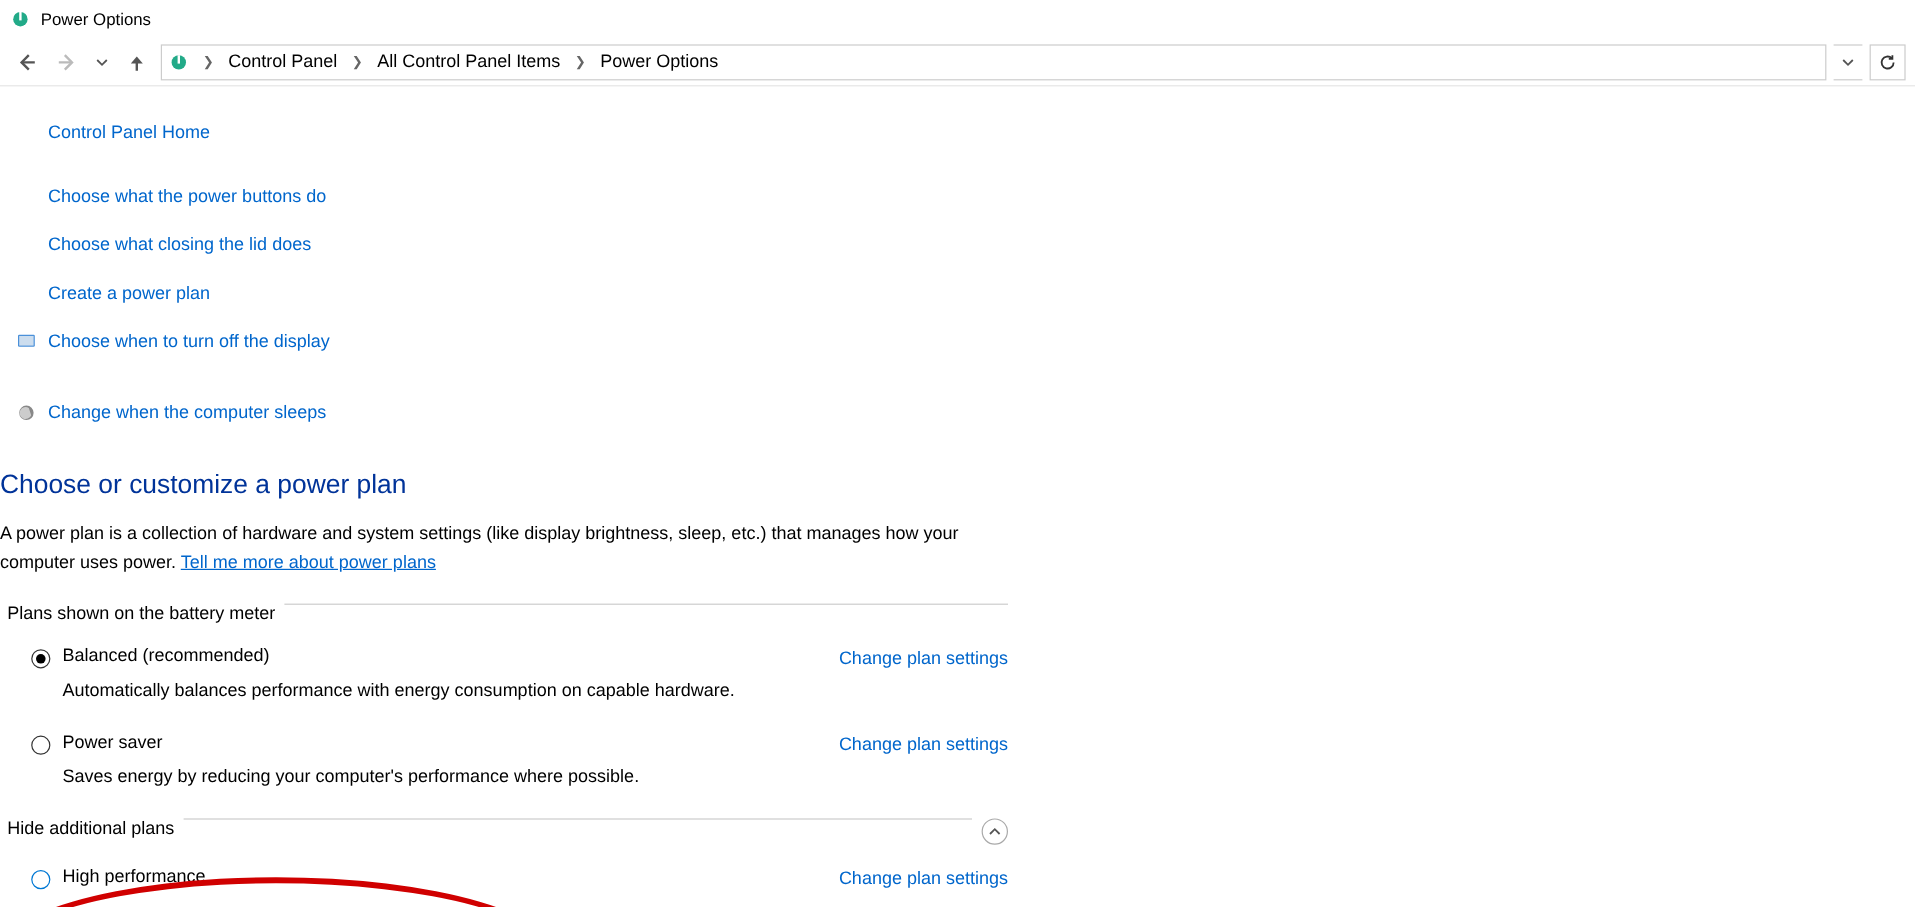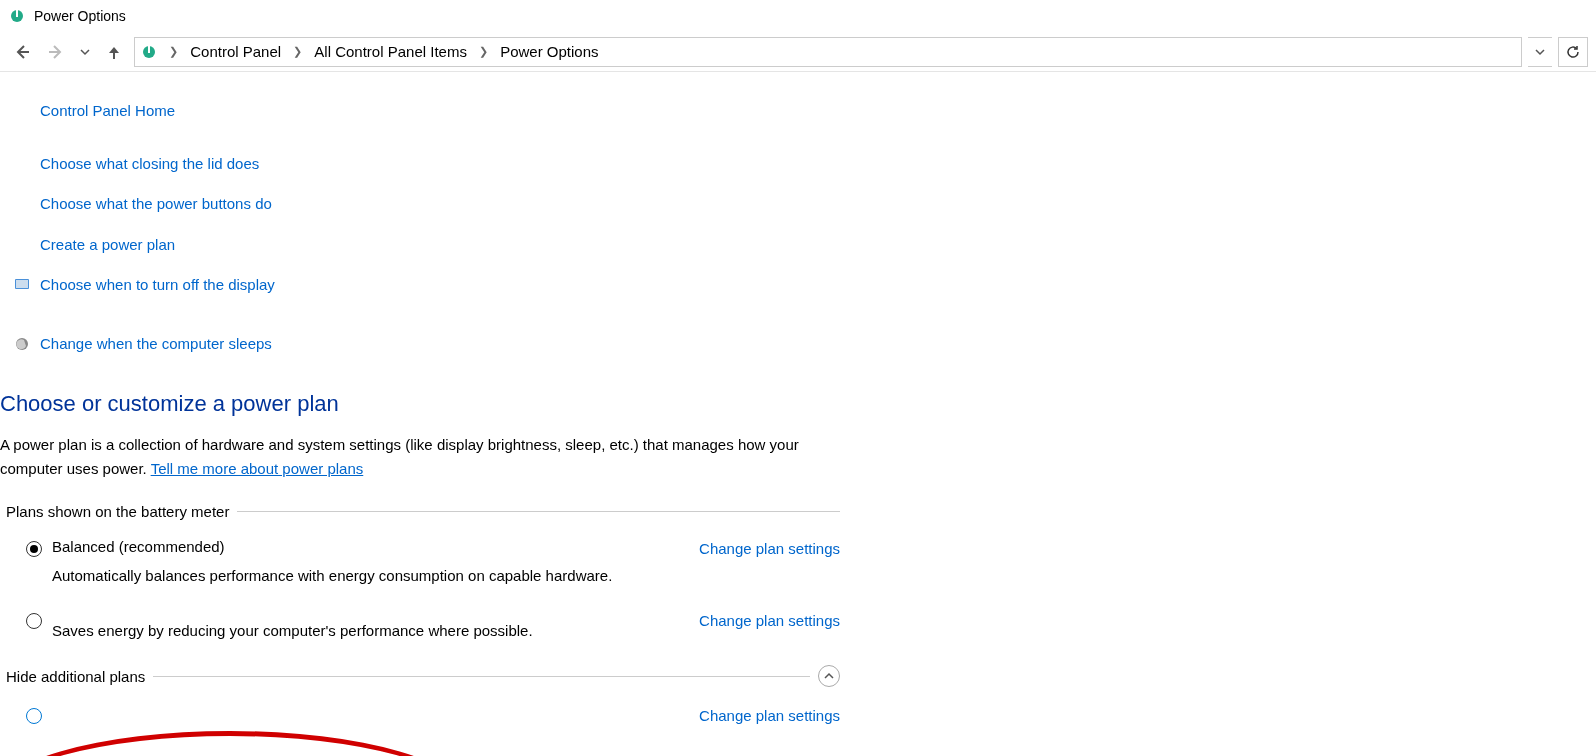--- a/index.html
+++ b/index.html
@@ -144,21 +144,21 @@
       margin-bottom: 22px;
     }
     .main .intro a {
       color: #0066cc;
       text-decoration: underline;
       text-align: right;
     }
 
     .section-header {
       display: flex;
-      align-items: center;
+      align-items: flex-start;
       gap: 8px;
       margin-bottom: 18px;
       margin-top: 8px;
     }
     .section-header .sh-label {
       font-size: 15px;
       white-space: nowrap;
       padding-left: 6px;
     }
     .section-header .sh-line {
@@ -298,22 +298,22 @@
         <path d="M13 8 A5 5 0 1 1 11.5 4.5" stroke="#333" stroke-width="1.5" fill="none"></path>
         <path d="M12 2 L12 5 L9 5" stroke="#333" stroke-width="1.5" fill="none"></path>
       </svg>
   </div>
 </div>
 
 <div class="content">
 
   <div class="sidebar">
     <a href="#" class="home-link">Control Panel Home</a>
+    <a href="#">Choose what the power buttons do</a>
     <a href="#">Choose what closing the lid does</a>
-    <a href="#">Choose what the power buttons do</a>
     <a href="#">Create a power plan</a>
     <div class="side-item">
       <span class="side-icon">
         <svg width="16" height="16" viewBox="0 0 16 16">
             <rect x="1" y="2" width="14" height="10" rx="1" fill="#4a90d9"></rect>
             <rect x="2" y="3" width="12" height="8" fill="#cde"></rect>
           </svg>
       </span>
       <a href="#">Choose when to turn off the display</a>
     </div>
@@ -347,40 +347,42 @@
           <div class="plan-desc">Automatically balances performance with energy consumption on capable hardware.</div>
         </div>
       </div>
       <a href="#" class="change-link">Change plan settings</a>
     </div>
 
     <div class="plan-row">
       <div class="plan-left">
         <div class="radio"></div>
         <div class="plan-text">
+          <div class="plan-name">Power saver</div>
           <div class="plan-desc">Saves energy by reducing your computer's performance where possible.</div>
         </div>
       </div>
       <a href="#" class="change-link">Change plan settings</a>
     </div>
 
     <div class="section-header">
       <span class="sh-label">Hide additional plans</span>
       <div class="sh-line"></div>
       <div class="sh-toggle">
         <svg width="10" height="10" viewBox="0 0 10 10">
             <path d="M1 7 L5 3 L9 7" stroke="#555" stroke-width="1.5" fill="none"></path>
           </svg>
       </div>
     </div>
 
     <div class="plan-row">
       <div class="plan-left">
         <div class="radio highlight"></div>
         <div class="plan-text">
+          <div class="plan-name">High performance</div>
         </div>
       </div>
       <a href="#" class="change-link">Change plan settings</a>
     </div>
 
     <div class="annotation-ellipse" style="left:-10px; top:340px; width:480px; height:140px;"></div>
   </div>
 
 </div>
 

